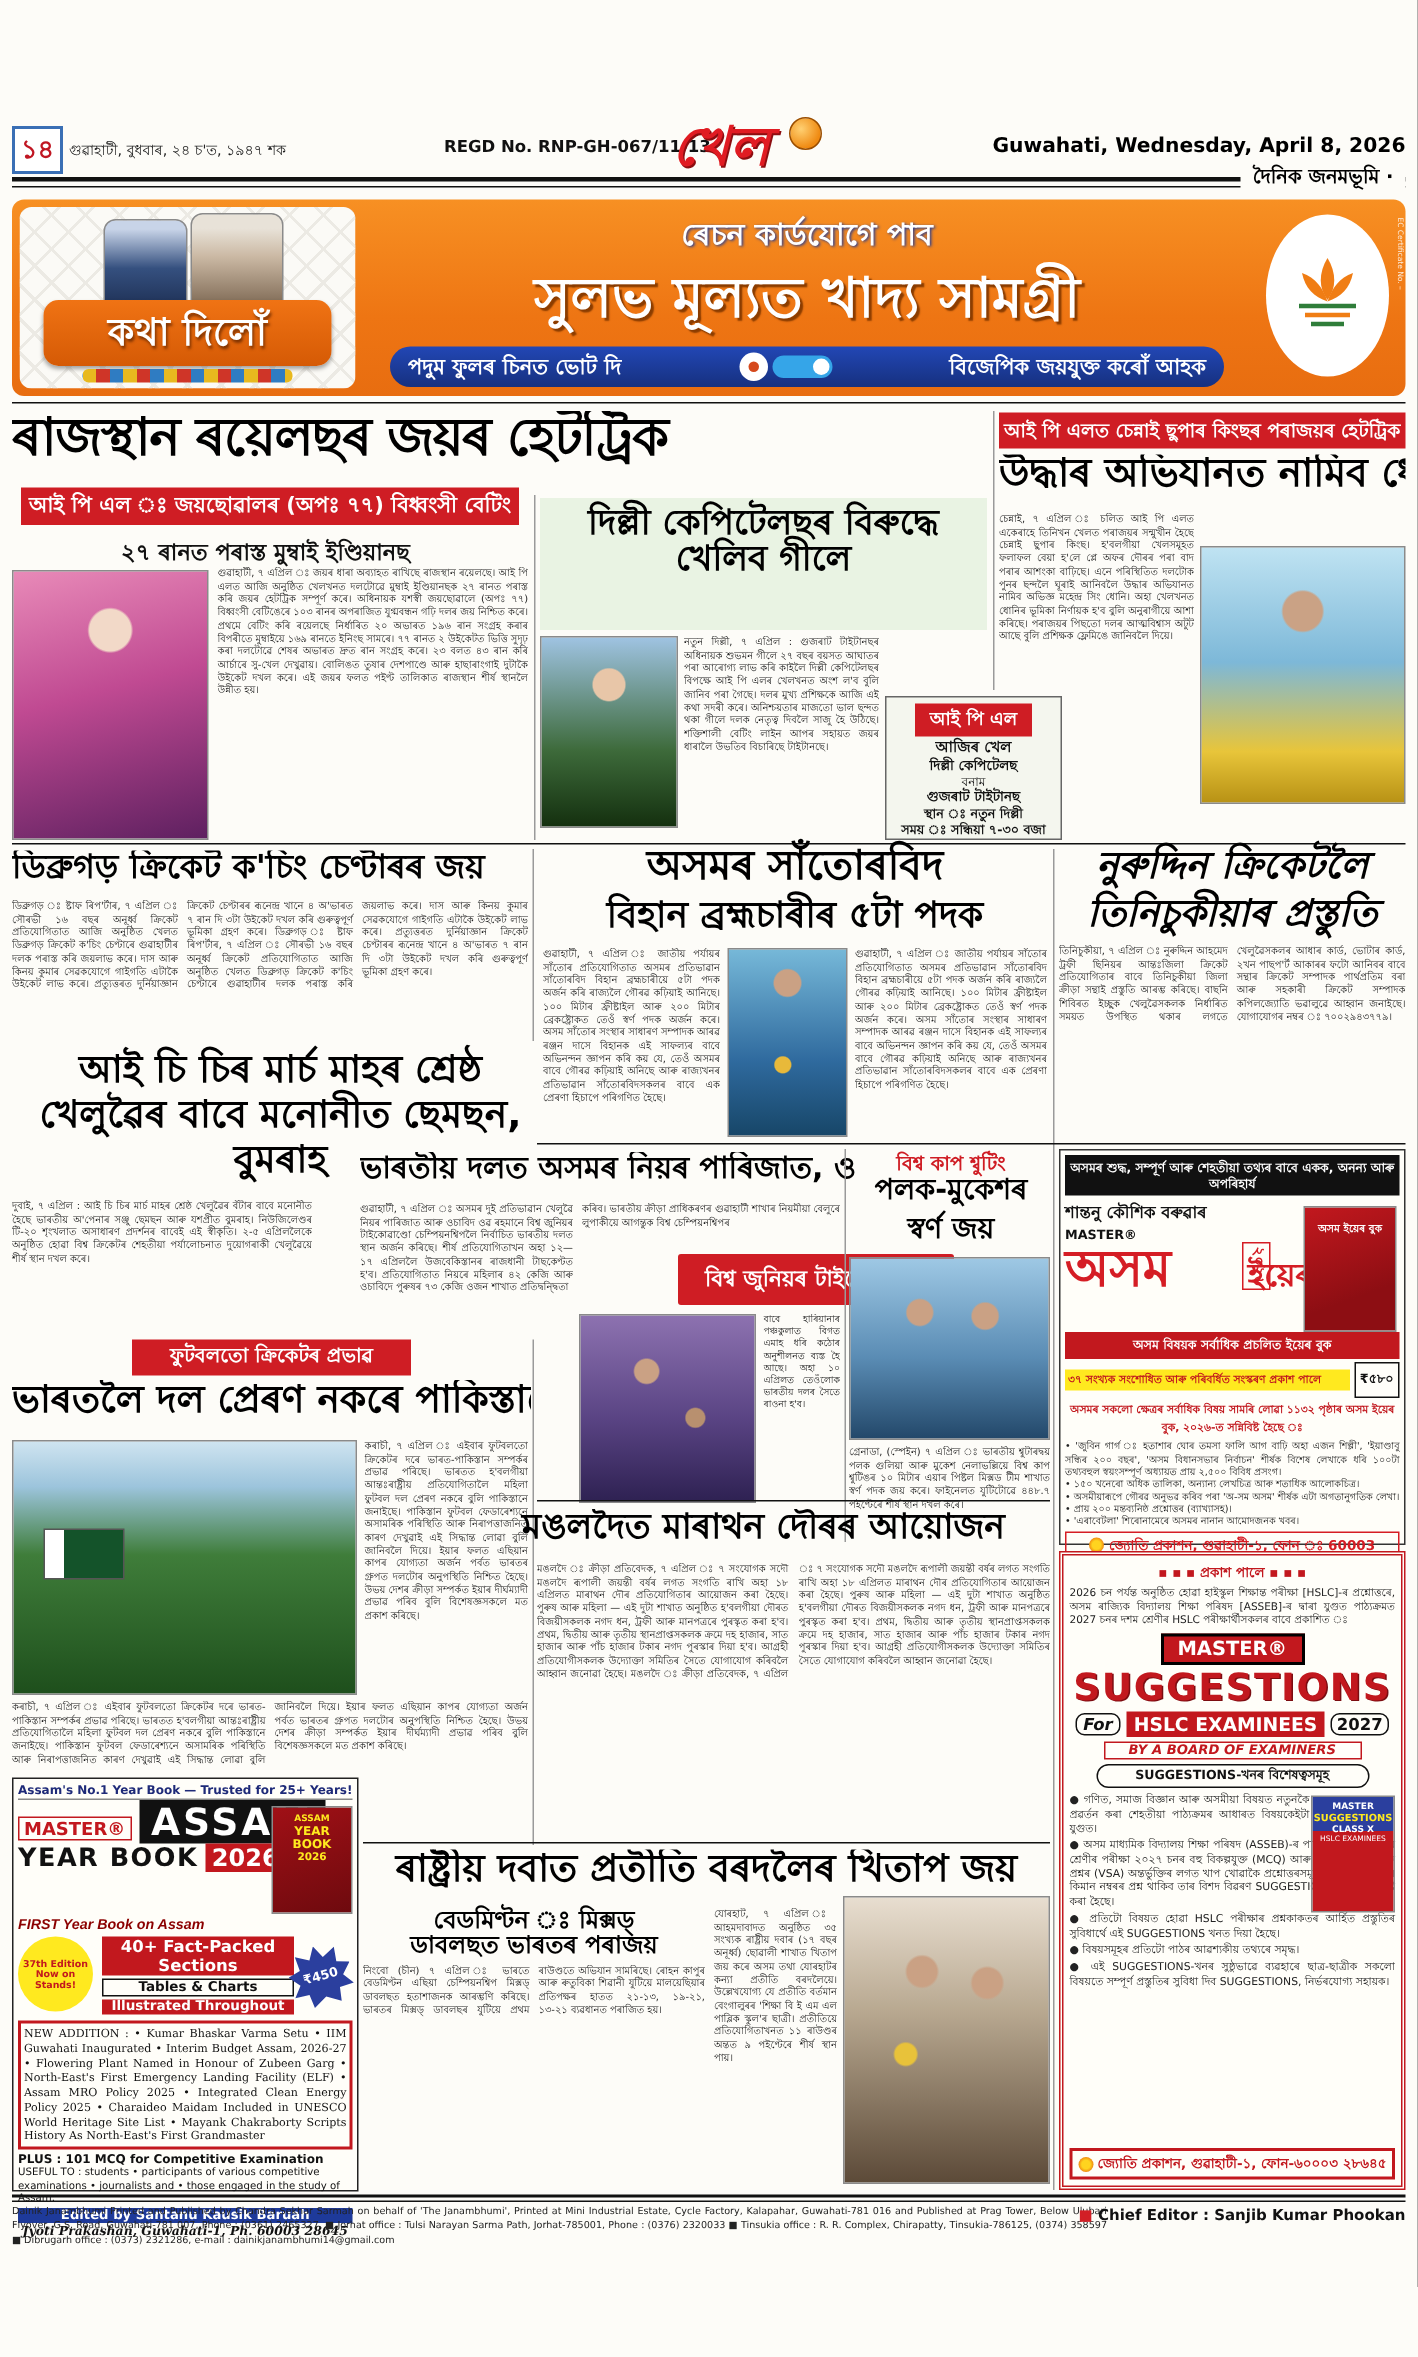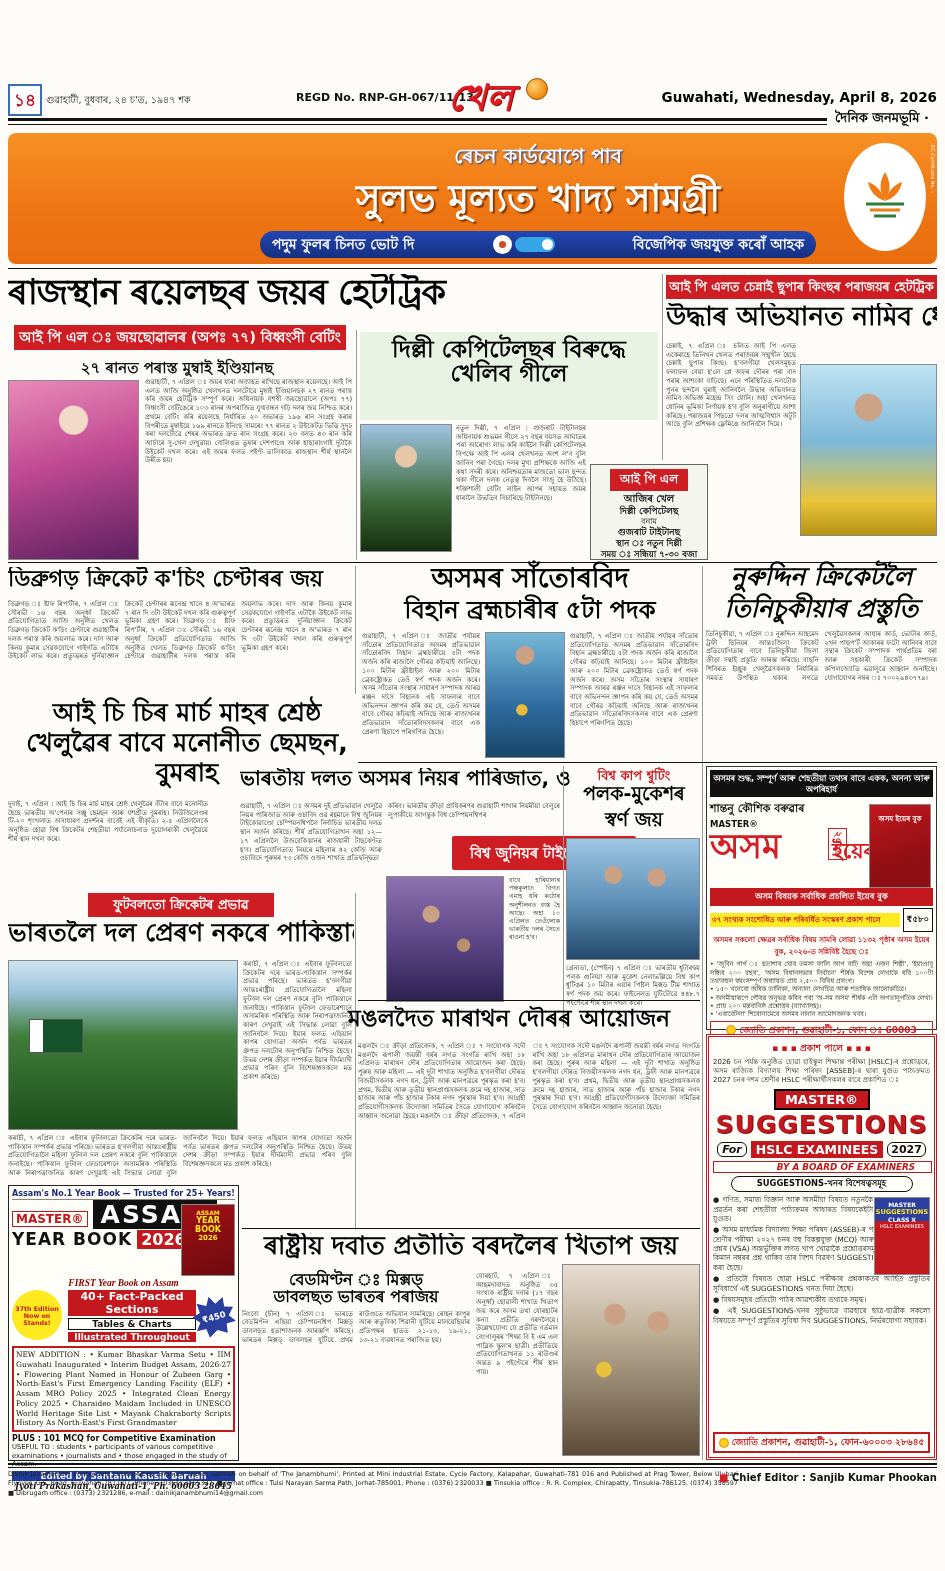--- a/index.html
+++ b/index.html
@@ -63,20 +63,26 @@
   <div class="abs" style="left:296px;top:91px;font-size:11px;font-weight:bold;color:#111;">REGD No. RNP-GH-067/11-13</div>
   <div class="abs" style="left:448px;top:70px;width:110px;height:48px;">
     <span style="font-size:36px;font-weight:800;color:#e01b22;font-style:italic;text-shadow:1px 1px 0 #8d0d10;">খেল</span>
     <span class="abs" style="left:78px;top:8px;width:20px;height:20px;border-radius:50%;background:radial-gradient(circle at 35% 35%,#ffd072,#ef8a12 70%);border:1px solid #9a4e00;"></span>
   </div>
   <div class="abs" style="right:8px;top:89px;font-size:13.5px;font-weight:bold;color:#000;">Guwahati, Wednesday, April 8, 2026</div>
   <div class="abs dbl" style="left:8px;top:118px;width:929px;"></div>
   <div class="abs" style="right:8px;top:108px;background:#fdfcf8;padding:0 8px;font-size:13px;font-weight:700;color:#000;">দৈনিক জনমভূমি ·</div>
 
   <div id="banner" class="abs">
+    <div class="panel">
+      <div class="abs photo" style="left:56px;top:8px;width:56px;height:60px;border-radius:8px 8px 0 0;background:linear-gradient(180deg,#c8d4e8 10%,#35507f 55%,#1e3055);"></div>
+      <div class="abs photo" style="left:114px;top:4px;width:62px;height:64px;border-radius:8px 8px 0 0;background:linear-gradient(180deg,#e8e2d8 15%,#cbb9a4 45%,#7c6752 100%);"></div>
+      <div class="ribbon">কথা দিলোঁ</div>
+      <div class="garland"></div>
+    </div>
     <div class="abs center" style="left:250px;top:8px;width:560px;font-size:20px;font-weight:800;color:#fff;text-shadow:1px 1px 2px #1d3a9a;">ৰেচন কাৰ্ডযোগে পাব</div>
     <div class="abs center" style="left:240px;top:36px;width:580px;font-size:37px;font-weight:800;color:#fff;text-shadow:2px 2px 1px #8a3c00;">সুলভ মূল্যত খাদ্য সামগ্ৰী</div>
     <div class="bstrip">
       <span>পদুম ফুলৰ চিনত ভোট দি</span>
       <span class="toggle">
           <span class="tog-circle"></span>
           <span class="tog-pill"></span>
         </span>
       <span>বিজেপিক জয়যুক্ত কৰোঁ আহক</span>
     </div>
@@ -214,21 +220,21 @@
   <div class="abs adbox" style="left:706px;top:1034px;width:231px;height:426px;border:3px double #c2181e;padding:4px;position:absolute;">
     <div style="color:#c2181e;font-size:9px;font-weight:800;text-align:center;">▪ ▪ ▪ প্ৰকাশ পালে ▪ ▪ ▪</div>
     <div class="mini" style="font-size:7px;margin-top:2px;">2026 চন পৰ্যন্ত অনুষ্ঠিত হোৱা হাইস্কুল শিক্ষান্ত পৰীক্ষা [HSLC]-ৰ প্ৰশ্নোত্তৰে, অসম ৰাজ্যিক বিদ্যালয় শিক্ষা পৰিষদ [ASSEB]-ৰ দ্বাৰা যুগুত পাঠ্যক্ৰমত 2027 চনৰ দশম শ্ৰেণীৰ HSLC পৰীক্ষাৰ্থীসকলৰ বাবে প্ৰকাশিত ঃ</div>
     <div class="redbar" style="width:92px;margin:4px auto 0;font-size:13px;border:2px solid #000;padding:1px 0;">MASTER®</div>
     <div style="font-size:25px;font-weight:800;color:#c2181e;text-align:center;letter-spacing:1px;text-shadow:1px 1px 0 #7c0d12;">SUGGESTIONS</div>
     <div style="display:flex;justify-content:center;align-items:center;gap:4px;margin-top:2px;">
       <span style="border:1.5px solid #111;border-radius:6px;font-style:italic;font-weight:bold;font-size:11px;padding:0 4px;">For</span>
       <span class="redbar" style="font-size:12.5px;padding:1px 5px;">HSLC EXAMINEES</span>
       <span style="border:1.5px solid #111;border-radius:6px;font-weight:bold;font-size:11px;padding:0 3px;">2027</span>
     </div>
-    <div style="border:1.5px solid #c2181e;width:170px;margin:3px auto 0;text-align:center;font-size:8.8px;font-weight:800;font-style:italic;color:#c2181e;padding-left:47px;">BY A BOARD OF EXAMINERS</div>
+    <div style="border:1.5px solid #c2181e;width:170px;margin:3px auto 0;text-align:center;font-size:8.8px;font-weight:800;font-style:italic;color:#c2181e;">BY A BOARD OF EXAMINERS</div>
     <div style="border:1.5px solid #111;border-radius:10px;width:180px;margin:3px auto;text-align:center;font-size:8.4px;font-weight:800;">SUGGESTIONS-খনৰ বিশেষত্বসমূহ</div>
     <div style="position:relative;">
       <div class="photo" style="position:absolute;right:0;top:2px;width:56px;height:78px;background:linear-gradient(180deg,#2b3f9e 0 30%,#c2181e 30% 100%);color:#fff;text-align:center;">
         <div style="font-size:6px;font-weight:bold;margin-top:3px;">MASTER</div>
         <div style="font-size:6.5px;font-weight:bold;color:#ffe91f;">SUGGESTIONS</div>
         <div style="font-size:6px;font-weight:bold;">CLASS X</div>
         <div style="font-size:5px;">HSLC EXAMINEES</div>
       </div>
       <div class="mini" style="font-size:7.2px;width:160px;">● <span>গণিত, সমাজ বিজ্ঞান আৰু অসমীয়া বিষয়ত নতুনকৈ প্ৰৱৰ্তন কৰা শেহতীয়া পাঠ্যক্ৰমৰ আধাৰত বিষয়কেইটা যুগুত।</span></div>
       <div class="mini" style="font-size:7.2px;margin-top:2px;">● <span>অসম মাধ্যমিক বিদ্যালয় শিক্ষা পৰিষদ (ASSEB)-ৰ পাঠ্যক্ৰম অনুসৰি দশম শ্ৰেণীৰ পৰীক্ষা ২০২৭ চনৰ বহু বিকল্পযুক্ত (MCQ) আৰু অতি চমু উত্তৰযুক্ত প্ৰশ্নৰ (VSA) অন্তৰ্ভুক্তিৰ লগত খাপ খোৱাকৈ প্ৰশ্নোত্তৰসমূহ প্ৰস্তুত কৰা হৈছে। কিমান নম্বৰৰ প্ৰশ্ন থাকিব তাৰ বিশদ বিৱৰণ SUGGESTIONS-খনত সন্নিবিষ্ট কৰা হৈছে।</span></div>
@@ -248,21 +254,21 @@
         <span style="font-size:17px;font-weight:800;letter-spacing:1px;">YEAR BOOK</span>
         <span class="redbar" style="font-size:16px;padding:0 4px;">2026</span>
       </div>
       <div class="photo" style="position:absolute;right:0;top:4px;width:54px;height:72px;background:linear-gradient(160deg,#a01016,#6e0a0e);color:#ffe91f;text-align:center;font-weight:800;">
         <div style="font-size:6px;margin-top:4px;">ASSAM</div>
         <div style="font-size:8px;">YEAR</div>
         <div style="font-size:8px;">BOOK</div>
         <div style="font-size:7px;">2026</div>
       </div>
     </div>
-    <div style="font-size:9.5px;font-weight:bold;font-style:italic;color:#8b0000;text-align:center;font-family:Liberation Serif, serif;">FIRST Year Book on Assam</div>
+    <div style="font-size:9.5px;font-weight:bold;font-style:italic;color:#8b0000;font-family:Liberation Sans, sans-serif;">FIRST Year Book on Assam</div>
     <div style="position:relative;height:56px;margin-top:2px;">
       <div style="position:absolute;left:0;top:0;width:50px;height:50px;border-radius:50%;background:#ffe91f;color:#c2181e;font-size:6.3px;font-weight:800;text-align:center;display:flex;align-items:center;justify-content:center;padding:2px;box-sizing:border-box;">37th Edition Now on Stands!</div>
       <div style="margin-left:56px;width:128px;">
         <div class="redbar" style="font-size:11px;margin-bottom:2px;">40+ Fact-Packed Sections</div>
         <div style="border:1px solid #111;font-size:9px;font-weight:800;text-align:center;margin-bottom:2px;">Tables &amp; Charts</div>
         <div class="redbar" style="font-size:9px;">Illustrated Throughout</div>
       </div>
       <div style="position:absolute;right:0;top:6px;width:42px;height:42px;background:#2b3f9e;color:#fff;font-size:8.5px;font-weight:800;display:flex;align-items:center;justify-content:center;transform:rotate(-15deg);clip-path:polygon(50% 0%,61% 20%,82% 9%,80% 32%,100% 38%,85% 55%,98% 72%,75% 73%,72% 95%,50% 82%,28% 95%,25% 73%,2% 72%,15% 55%,0% 38%,20% 32%,18% 9%,39% 20%);">₹450</div>
     </div>
     <div style="border:2px solid #c2181e;padding:2px;font-size:7.4px;line-height:1.32;text-align:justify;font-family:'DejaVu Serif',serif;">NEW ADDITION : • Kumar Bhaskar Varma Setu • IIM Guwahati Inaugurated • Interim Budget Assam, 2026-27 • Flowering Plant Named in Honour of Zubeen Garg • North-East's First Emergency Landing Facility (ELF) • Assam MRO Policy 2025 • Integrated Clean Energy Policy 2025 • Charaideo Maidam Included in UNESCO World Heritage Site List • Mayank Chakraborty Scripts History As North-East's First Grandmaster</div>

